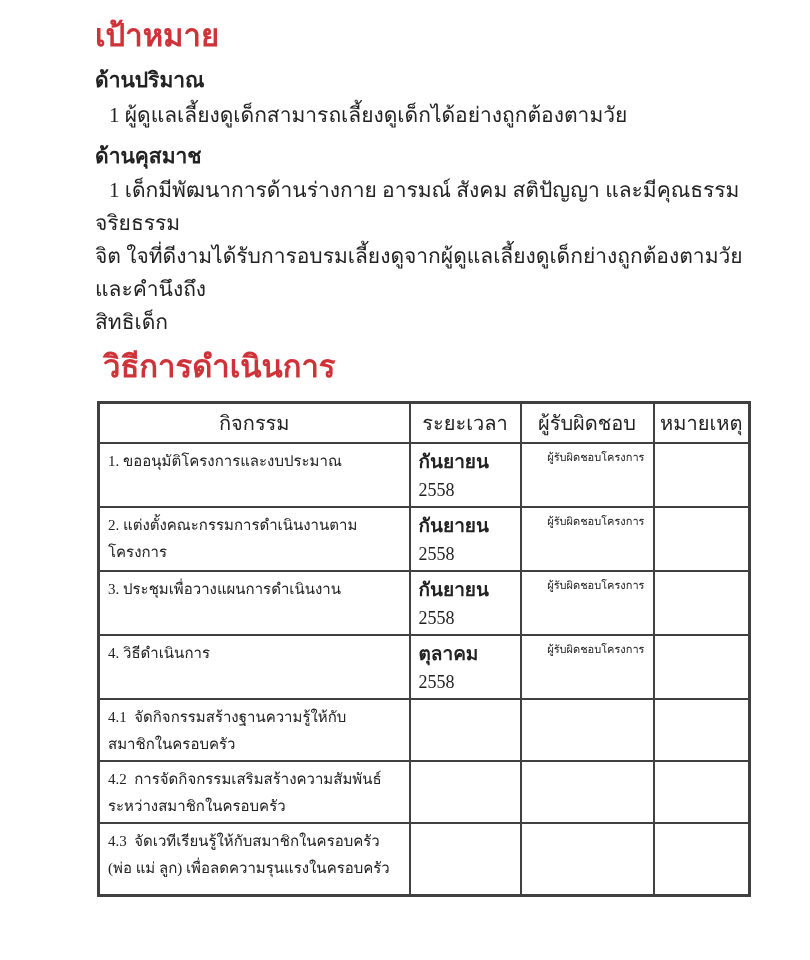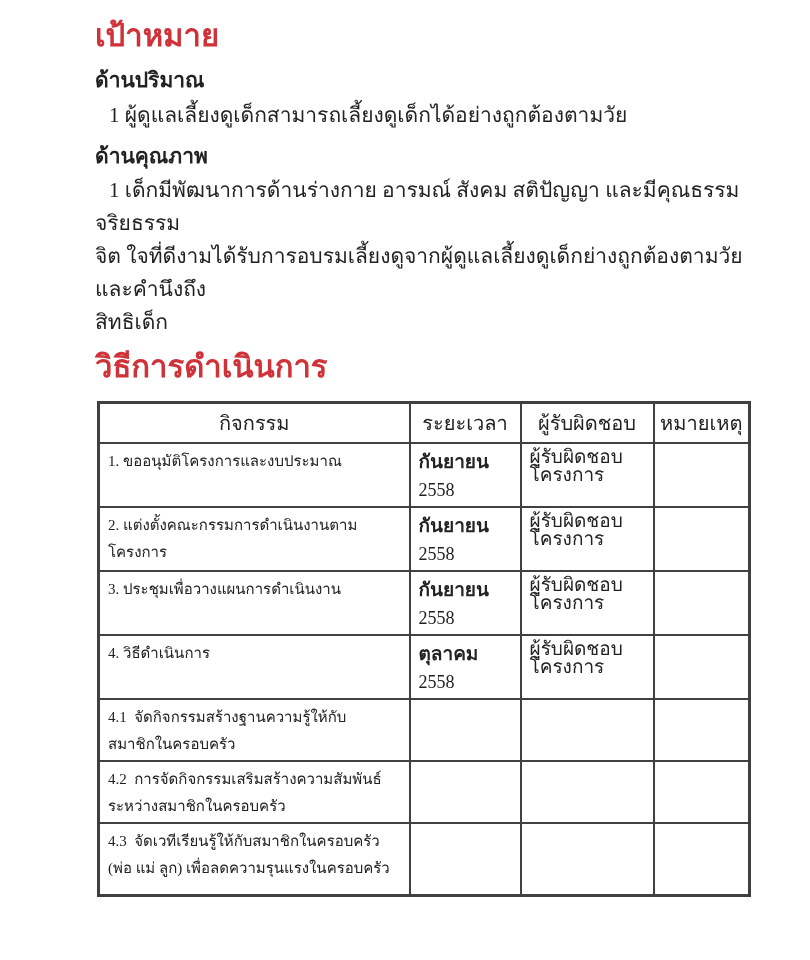--- a/index.html
+++ b/index.html
@@ -16,21 +16,21 @@
     box-sizing: border-box;
     padding: 16px 50px 0 95px;
   }
   .red-heading {
     color: #cf3238;
     font-size: 31px;
     font-weight: bold;
     margin: 0 0 0 0;
     line-height: 40px;
   }
-  .red-heading.method { margin: 8px 0 14px 0; }
+  .red-heading.method { margin: 8px 0 14px 8px; }
   .subhead {
     font-size: 21px;
     font-weight: bold;
     margin: 8px 0 2px 0;
     line-height: 32px;
   }
   .body-line {
     font-size: 21px;
     line-height: 34px;
     margin: 0;
@@ -63,42 +63,42 @@
     height: 40px;
     padding: 2px 4px;
   }
   table.activities td {
     vertical-align: top;
     padding: 4px 8px 2px 8px;
   }
   td.col-activity   { font-size: 15px; line-height: 27px; white-space: pre-wrap; }
   td.col-period     { font-size: 19px; line-height: 28px; font-weight: bold; margin-left: 42px; }
   td.col-period .yr { font-weight: normal; font-size: 18px; }
-  td.col-responsible{ font-size: 19px; line-height: 18px; padding-top: 6px; }
+  td.col-responsible{ font-size: 11px; line-height: 18px; padding-top: 6px; text-align: right; }
   td.col-remark     { font-size: 19px; }
   tbody tr:nth-child(1) { height: 42px; }
   tbody tr:nth-child(2) { height: 56px; }
   tbody tr:nth-child(3) { height: 34px; }
   tbody tr:nth-child(4) { height: 33px; }
   tbody tr:nth-child(5) { height: 61px; }
   tbody tr:nth-child(6) { height: 62px; }
   tbody tr:nth-child(7) { height: 73px; }
 </style>
 </head>
 <body>
 
 <div class="page">
 
   <h1 class="red-heading">เป้าหมาย</h1>
 
   <div class="subhead">ด้านปริมาณ</div>
 
   <p class="body-line">1 ผู้ดูแลเลี้ยงดูเด็กสามารถเลี้ยงดูเด็กได้อย่างถูกต้องตามวัย</p>
 
-  <div class="subhead">ด้านคุณภาพ</div>
+  <div class="subhead">ด้านคุสมาช</div>
 
   <p class="body-para">1 เด็กมีพัฒนาการด้านร่างกาย อารมณ์ สังคม สติปัญญา และมีคุณธรรม จริยธรรม
 จิต ใจที่ดีงามได้รับการอบรมเลี้ยงดูจากผู้ดูแลเลี้ยงดูเด็กย่างถูกต้องตามวัยและคำนึงถึง
 สิทธิเด็ก</p>
 
   <h2 class="red-heading method">วิธีการดำเนินการ</h2>
 
   <table class="activities">
     <colgroup>
       <col style="width:311px">

